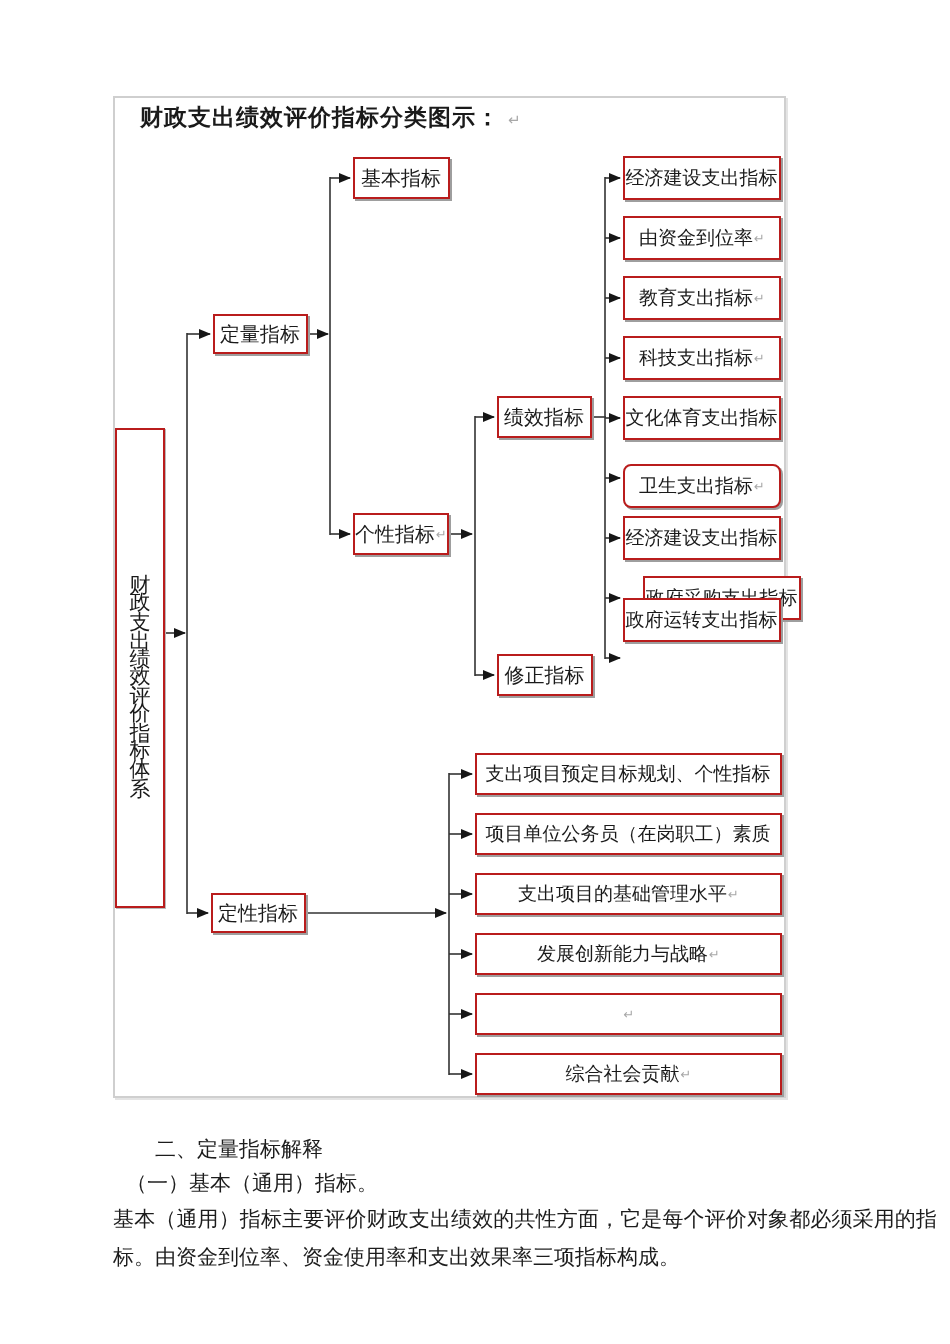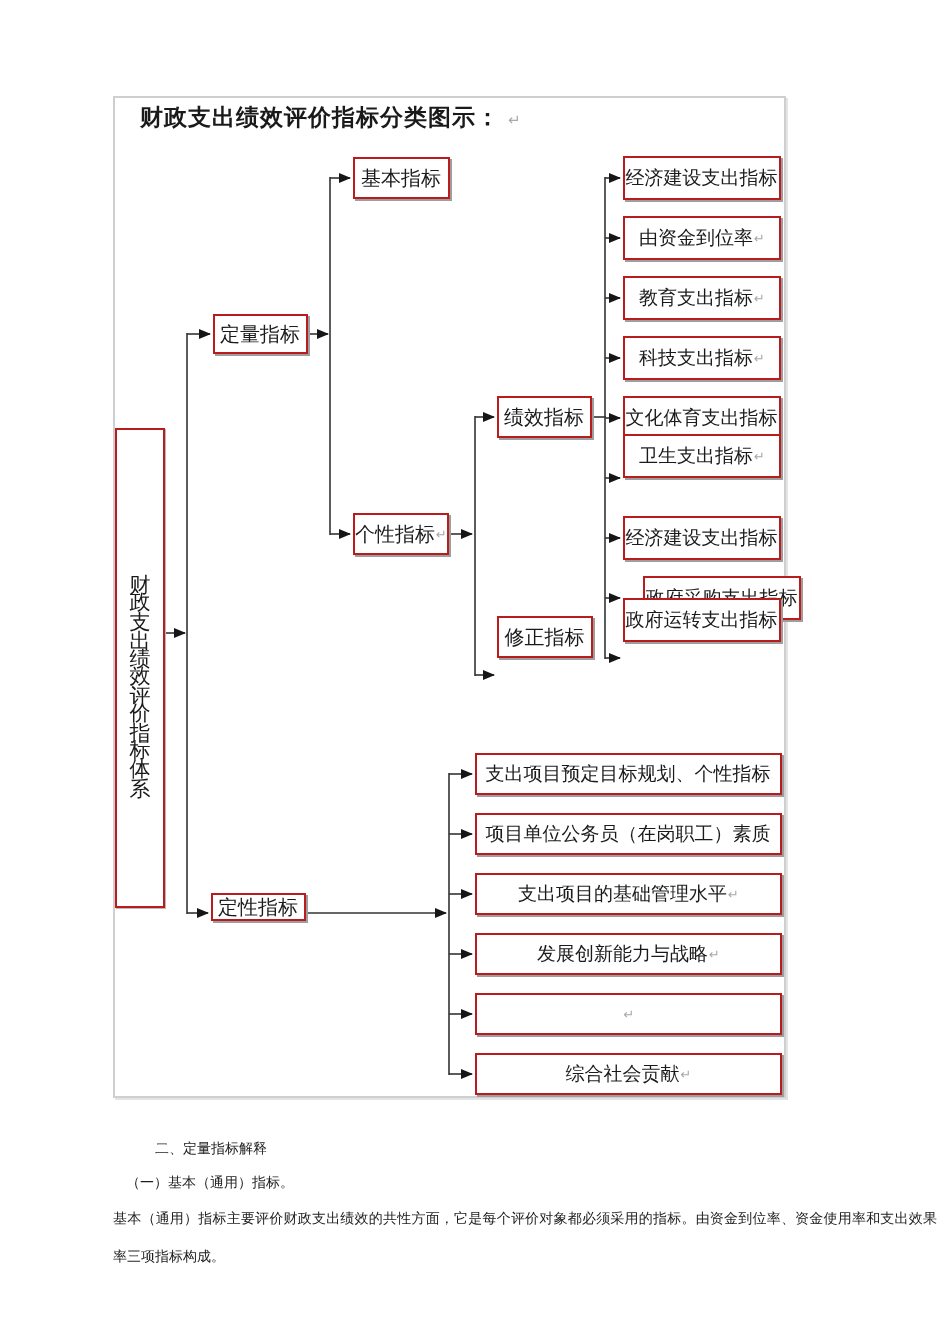--- a/index.html
+++ b/index.html
@@ -28,29 +28,29 @@
   .doc-title .mark{font-size:15px;margin-left:8px;font-weight:normal;}
   .n-root{left:115px;top:428px;width:50px;height:480px;box-shadow:1px 1px 0 #b9b9b9;}
   .n-root .vtxt{
     writing-mode:vertical-rl;text-orientation:upright;
     font-size:21px;letter-spacing:18.5px;line-height:50px;
   }
   .n-quant{left:213px;top:314px;width:95px;height:40px;}
   .n-basic{left:353px;top:157px;width:97px;height:42px;}
   .n-indiv{left:353px;top:513px;width:96px;height:42px;}
   .n-perf{left:497px;top:396px;width:95px;height:42px;}
-  .n-corr{left:497px;top:616px;width:96px;height:42px;}
-  .n-qual{left:211px;top:893px;width:95px;height:28px;}
+  .n-corr{left:497px;top:654px;width:96px;height:42px;}
+  .n-qual{left:211px;top:893px;width:95px;height:40px;}
   .rc{left:623px;width:158px;height:44px;font-size:19px;}
   .rc0{top:156px;} .rc1{top:216px;} .rc2{top:276px;} .rc3{top:336px;}
-  .rc4{top:396px;} .rc5{top:434px;} .rc6{top:516px;} .rc7{top:576px;margin-left:20px;} .rc8{top:598px;}
+  .rc4{top:396px;} .rc5{top:464px;border-radius:8px;} .rc6{top:516px;} .rc7{top:576px;margin-left:20px;} .rc8{top:598px;}
   .bc{left:475px;width:307px;height:42px;font-size:19px;}
   .bc0{top:753px;} .bc1{top:813px;} .bc2{top:873px;} .bc3{top:933px;} .bc4{top:1053px;}
   .bc5{top:993px;}
-  .notes{position:absolute;left:113px;top:1132px;width:824px;font-size:14px;color:#1c1c1c;}
+  .notes{position:absolute;left:113px;top:1132px;width:824px;font-size:21px;color:#1c1c1c;}
   .notes p{margin:0;}
   .notes .h{line-height:34px;}
   .h1i{text-indent:42px;}
   .h2i{text-indent:13px;}
   .para{line-height:38px;text-align:justify;font-family:Liberation Serif, serif;}
 </style>
 </head>
 <body>
 
 <div class="canvas-frame"></div>

